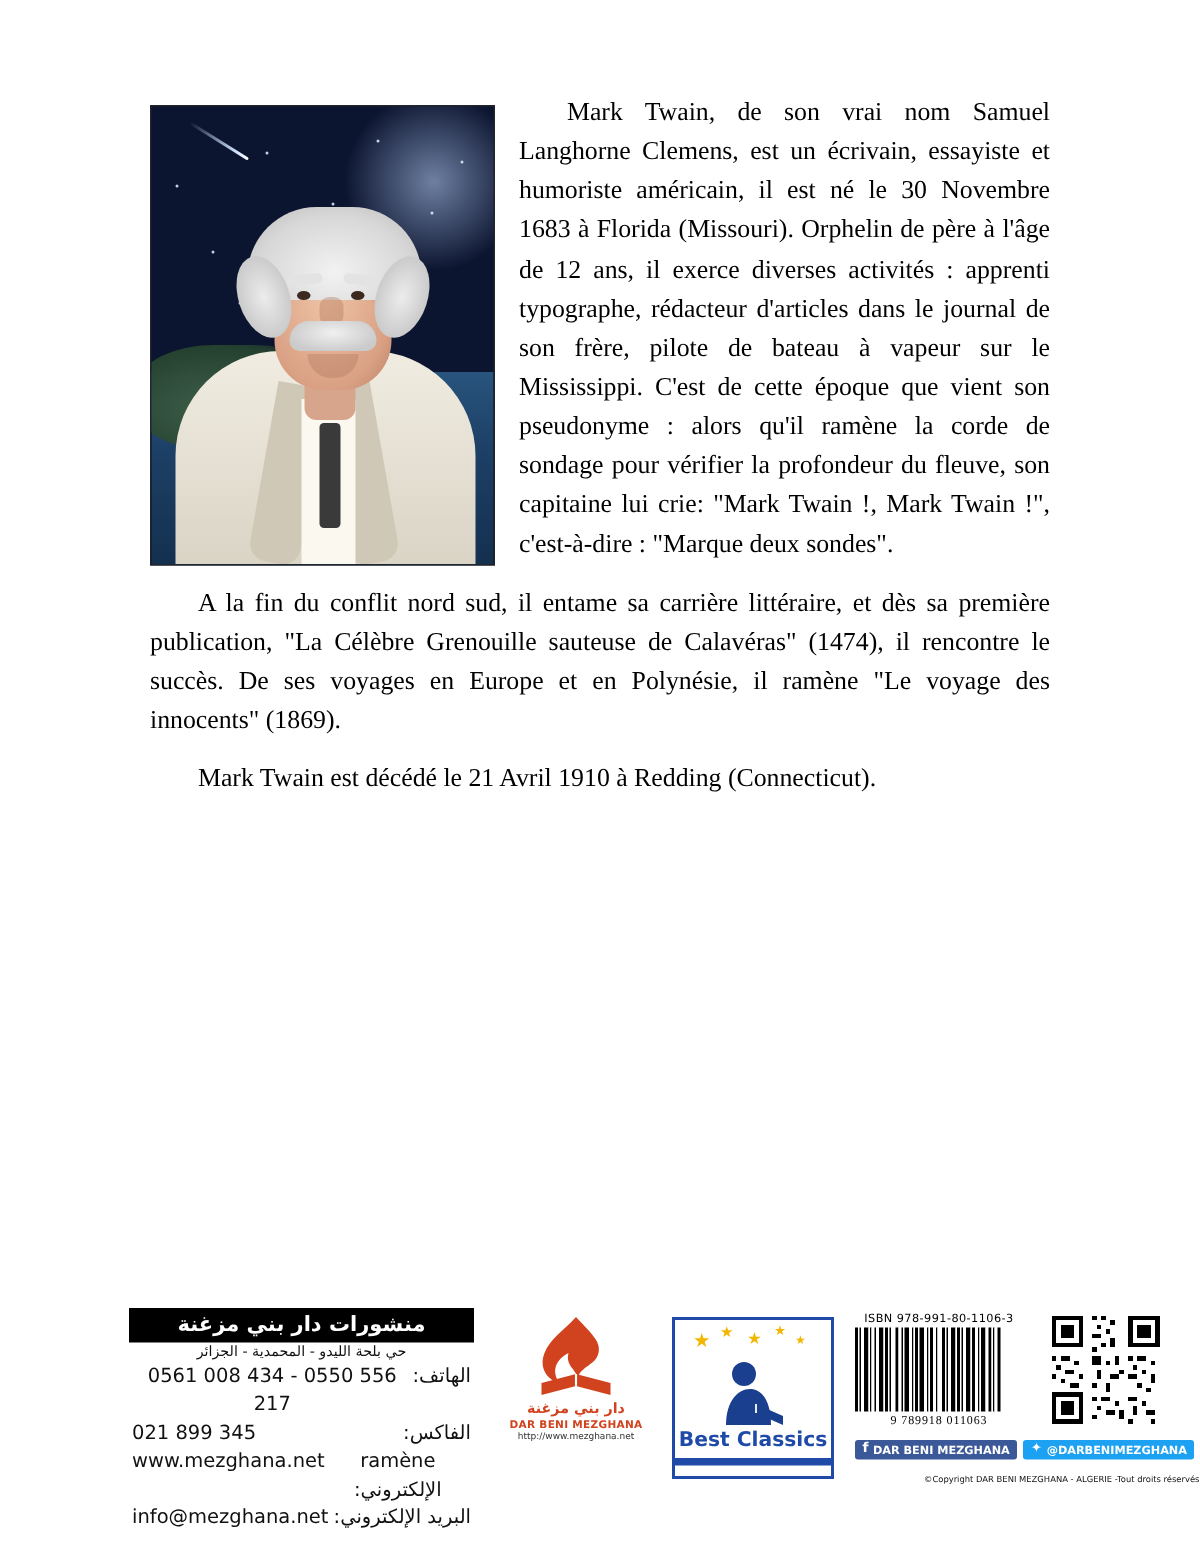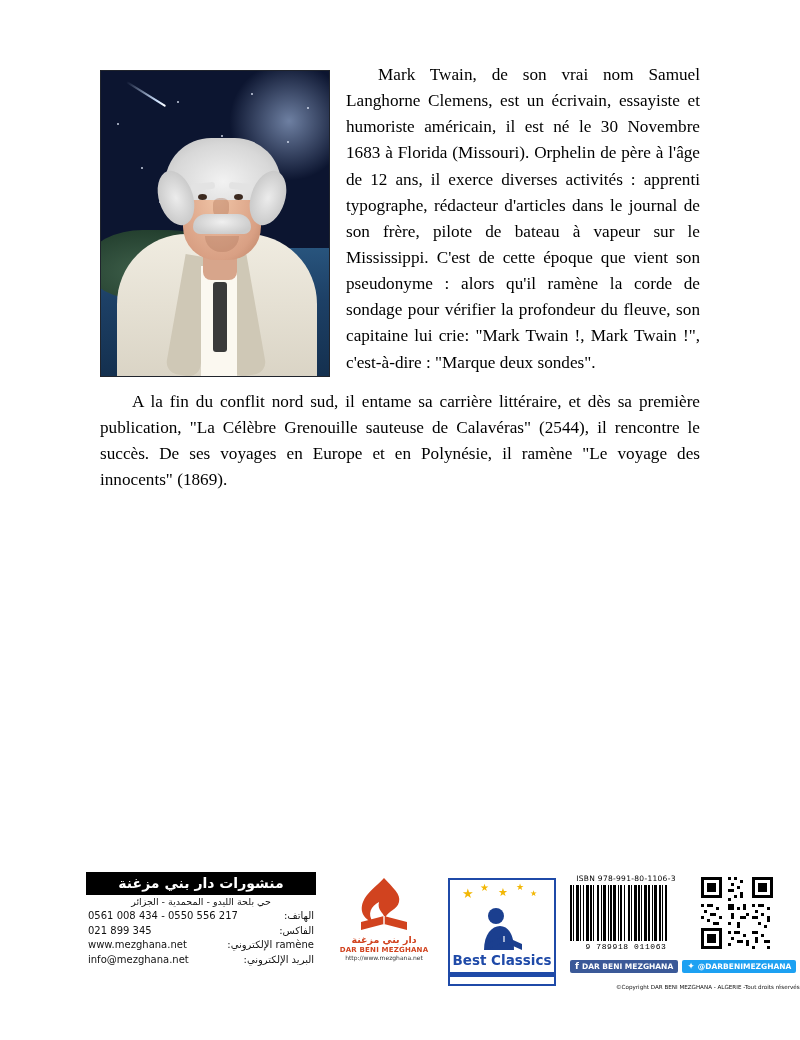--- a/index.html
+++ b/index.html
@@ -201,21 +201,21 @@
     color: #fff;
     font-family: "DejaVu Sans", sans-serif;
     font-size: 14px;
     font-weight: bold;
     padding: 3px 4px 4px 4px;
     letter-spacing: .5px;
     direction: rtl;
   }
   .pub-line {
     font-family: "DejaVu Sans", sans-serif;
-    font-size: 10px;
+    font-size: 13px;
     color: #111;
     line-height: 1.45;
     display: flex;
     justify-content: space-between;
     direction: ltr;
     padding: 0 2px;
   }
   .pub-line .ar { direction: rtl; }
   .pub-rtl {
     font-family: "DejaVu Sans", sans-serif;
@@ -285,21 +285,21 @@
     margin-bottom: 2px;
   }
   .barcode {
     height: 56px;
     display: flex;
     align-items: flex-end;
     gap: 0;
   }
   .barcode i { display:block; background:#000; height:100%; }
   .isbn-digits {
-    font-family: Liberation Mono, monospace;
+    font-family: Liberation Serif, serif;
     font-size: 8px;
     letter-spacing: .6px;
     text-align: center;
     margin-top: 1px;
   }
 
   .social {
     position: absolute;
     left: 484px; top: 88px;
     width: 236px;
@@ -374,21 +374,22 @@
         <div class="eye eyeL"></div>
         <div class="eye eyeR"></div>
         <div class="nose"></div>
         <div class="mustache"></div>
         <div class="chin"></div>
       </div>
     </div>
 
 
     <p class="body first">Mark Twain, de son vrai nom Samuel Langhorne Clemens, est un écrivain, essayiste et humoriste américain, il est né le 30 Novembre 1683 à Florida (Missouri). Orphelin de père à l'âge de 12 ans, il exerce diverses activités : apprenti typographe, rédacteur d'articles dans le journal de son frère, pilote de bateau à vapeur sur le Mississippi. C'est de cette époque que vient son pseudonyme : alors qu'il ramène la corde de sondage pour vérifier la profondeur du fleuve, son capitaine lui crie: "Mark Twain !, Mark Twain !", c'est-à-dire : "Marque deux sondes".</p>
-    <p class="body">A la fin du conflit nord sud, il entame sa carrière littéraire, et dès sa première publication, "La Célèbre Grenouille sauteuse de Calavéras" (2544), il rencontre le succès. De ses voyages en Europe et en Polynésie, il ramène "Le voyage des innocents" (1869).</p>
+    <p class="body">A la fin du conflit nord sud, il entame sa carrière littéraire, et dès sa première publication, "La Célèbre Grenouille sauteuse de Calavéras" (1474), il rencontre le succès. De ses voyages en Europe et en Polynésie, il ramène "Le voyage des innocents" (1869).</p>
+    <p class="body">Mark Twain est décédé le 21 Avril 1910 à Redding (Connecticut).</p>
   </div>
 
   <div class="footer">
 
     <div class="pub-block">
       <div class="pub-bar">منشورات دار بني مزغنة</div>
       <div class="pub-rtl">حي بلحة الليدو - المحمدية - الجزائر</div>
       <div class="pub-line">
         <span>0561 008 434 - 0550 556 217</span>
         <span class="ar">الهاتف:</span>

